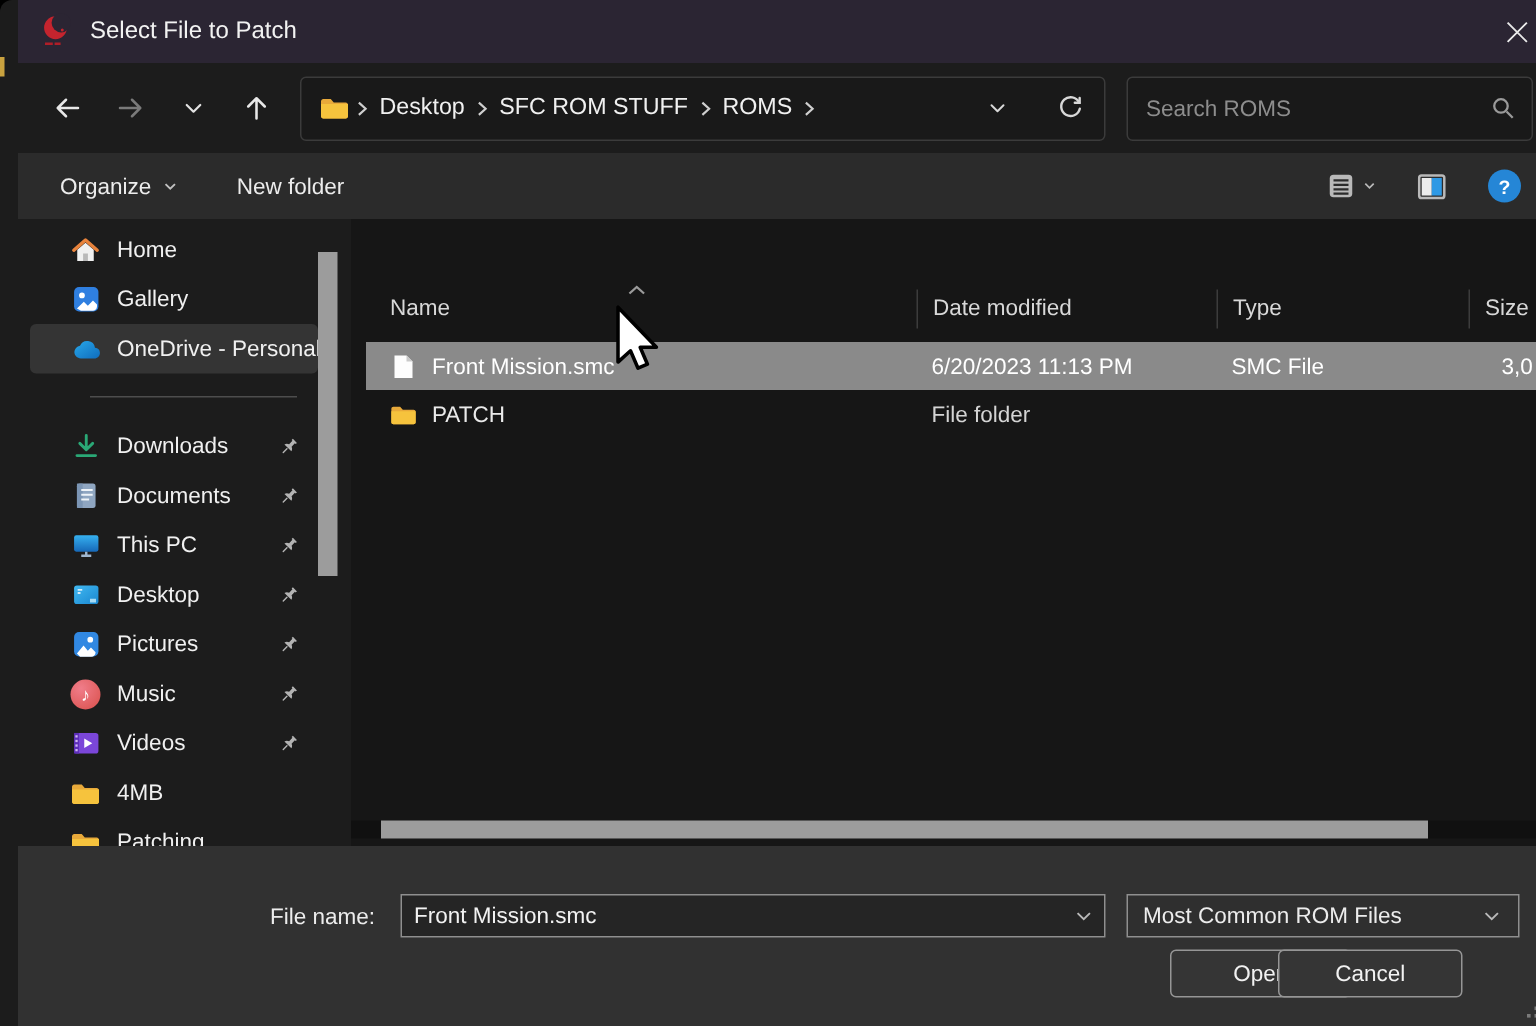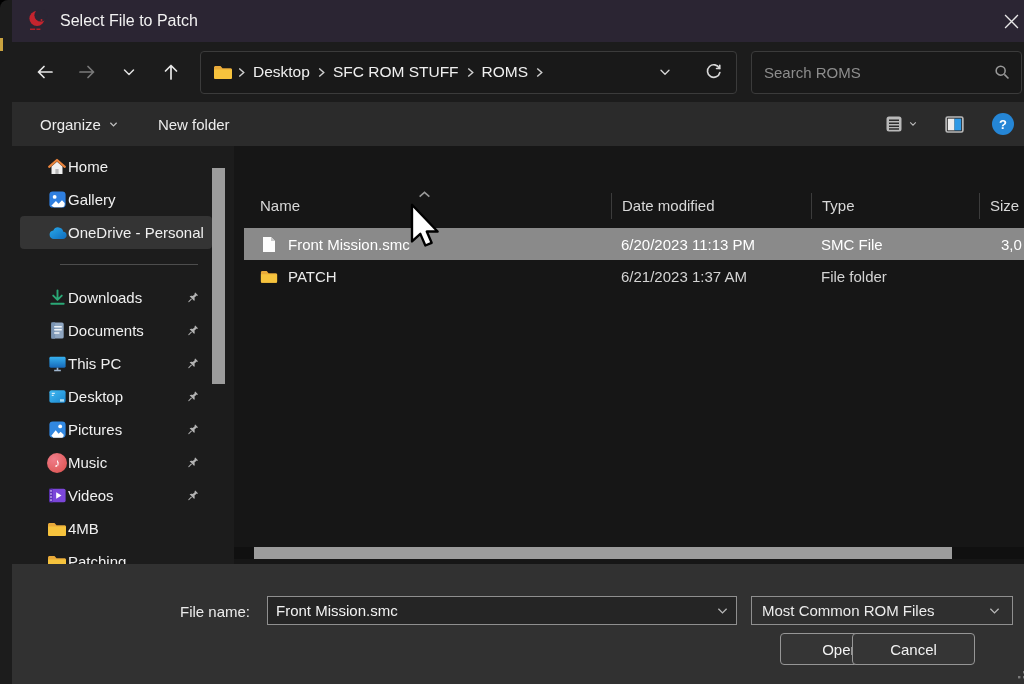--- a/index.html
+++ b/index.html
@@ -30,21 +30,21 @@
   .tb-right{margin-left:auto;display:flex;align-items:center;gap:26px;}
   .tb-icon-btn{display:flex;align-items:center;gap:4px;}
   .help-circle{width:22px;height:22px;border-radius:50%;background:#2586d6;color:#fff;font-size:13px;font-weight:bold;display:flex;align-items:center;justify-content:center;}
 
   
   .main{display:flex;height:418px;background:#161616;}
   .sidebar{width:222px;flex:none;background:#1c1c1c;position:relative;padding-top:4px;box-sizing:border-box;overflow:hidden;}
   .side-item{height:33px;display:flex;align-items:center;margin-left:8px;width:192px;padding-left:26px;box-sizing:border-box;border-radius:4px;position:relative;}
   .side-item.selected{background:#343434;}
   .side-icon{width:22px;height:22px;display:flex;align-items:center;justify-content:center;flex:none;}
-  .side-label{font-size:15px;color:#f0f0f0;white-space:nowrap;overflow:hidden;}
+  .side-label{margin-left:10px;font-size:15px;color:#f0f0f0;white-space:nowrap;overflow:hidden;}
   .pin{position:absolute;right:12px;top:50%;transform:translateY(-50%);display:flex;}
   .side-sep{border-top:1px solid #4d4d4d;margin:15px 36px 16px 48px;}
   .side-scroll{position:absolute;right:9px;top:22px;width:13px;height:216px;background:#9c9c9c;}
   .music-circle{width:20px;height:20px;border-radius:50%;background:radial-gradient(circle at 35% 30%,#f07d8a,#d94f4a);color:#fff;font-size:12px;display:flex;align-items:center;justify-content:center;}
 
   .list{flex:1;position:relative;overflow:hidden;}
   .list-header{height:44px;display:flex;align-items:center;color:#d8d8d8;font-size:15px;position:relative;margin-top:38px;}
   .hcell{box-sizing:border-box;height:26px;line-height:26px;white-space:nowrap;overflow:hidden;}
   .hcell.h-name{width:377px;padding-left:26px;}
   .hcell.h-date{width:200px;border-left:1px solid #3c3c3c;padding-left:10px;}
@@ -442,21 +442,20 @@
       <div class="file-row">
         <span class="rcell r-name">
           <span class="row-icon">
             <svg width="18" height="15" viewBox="0 0 20 16">
                 <path d="M1 3.5C1 2.7 1.7 2 2.5 2h5l2 2.3h8c.8 0 1.5.7 1.5 1.5v7.7c0 .8-.7 1.5-1.5 1.5h-15C1.7 15 1 14.3 1 13.5z" fill="#e8a93a"></path>
                 <path d="M1 5.4h18v8.1c0 .8-.7 1.5-1.5 1.5h-15C1.7 15 1 14.3 1 13.5z" fill="#f6c33d"></path>
               </svg>
           </span>
           <span>PATCH</span>
         </span>
-        <span class="rcell r-date">6/21/2023 1:37 AM</span>
         <span class="rcell r-type">File folder</span>
         <span class="rcell r-size"></span>
       </div>
 
       <div class="hscroll-track">
         <div class="hscroll-thumb"></div>
       </div>
     </div>
   </div>
 

